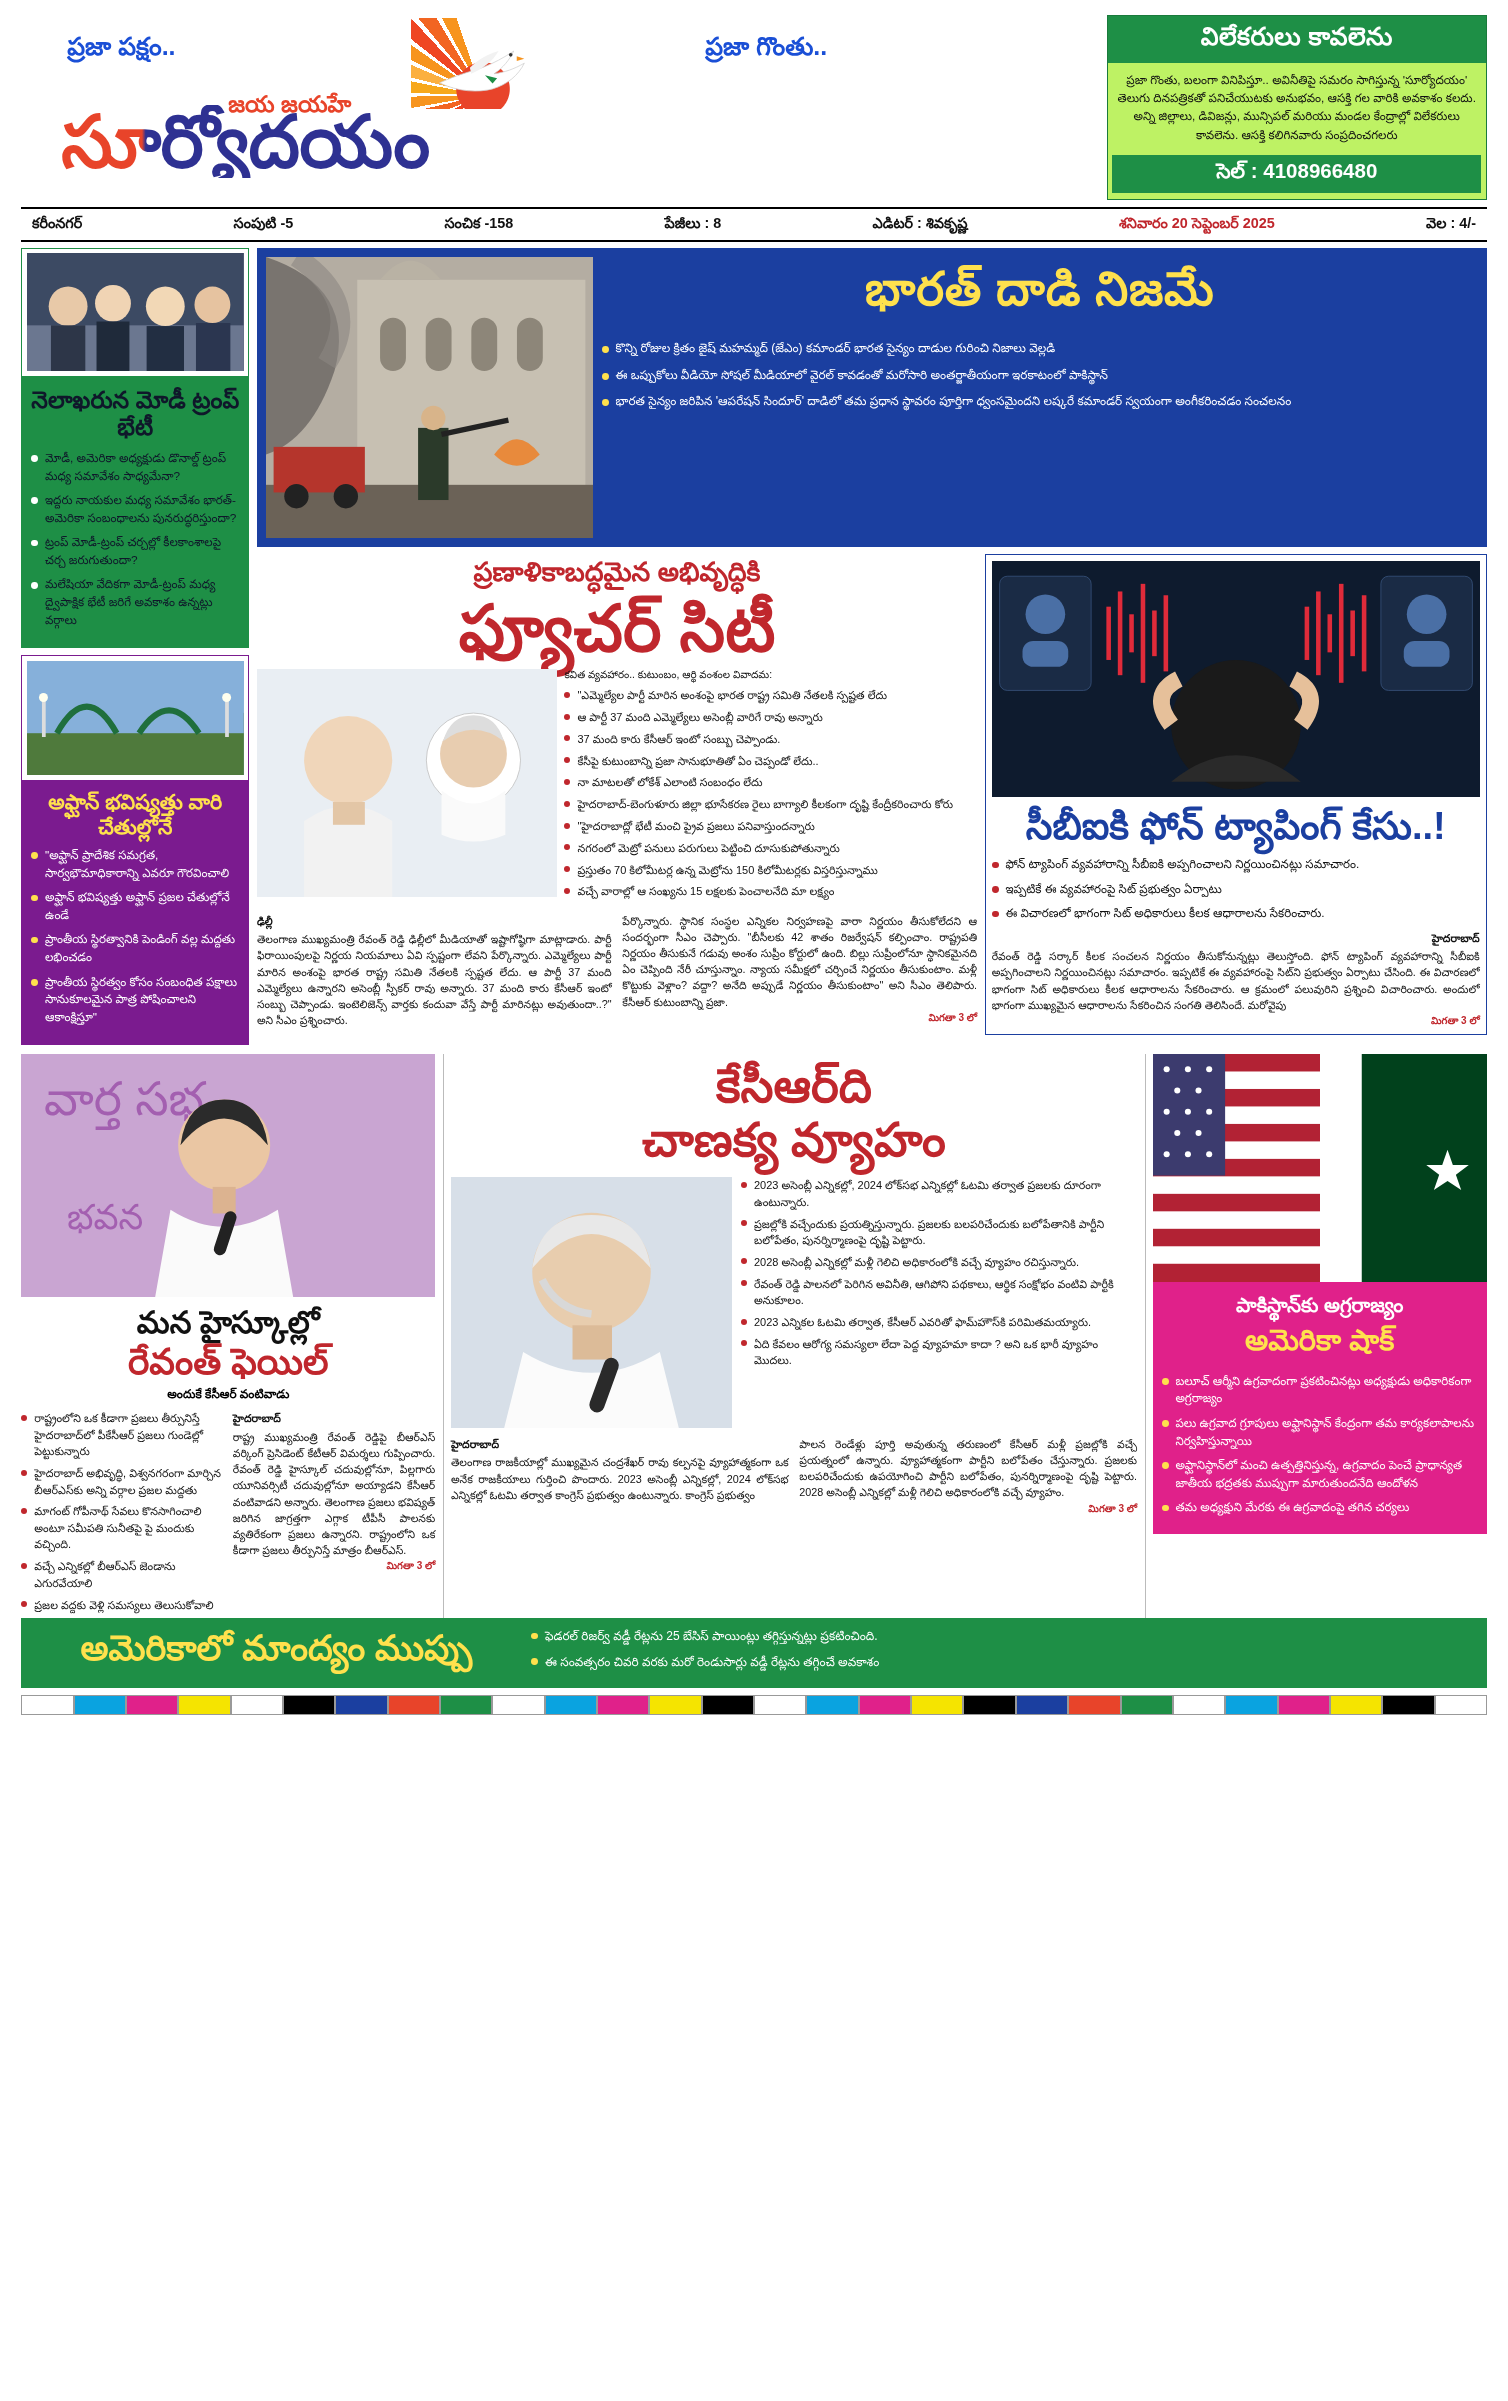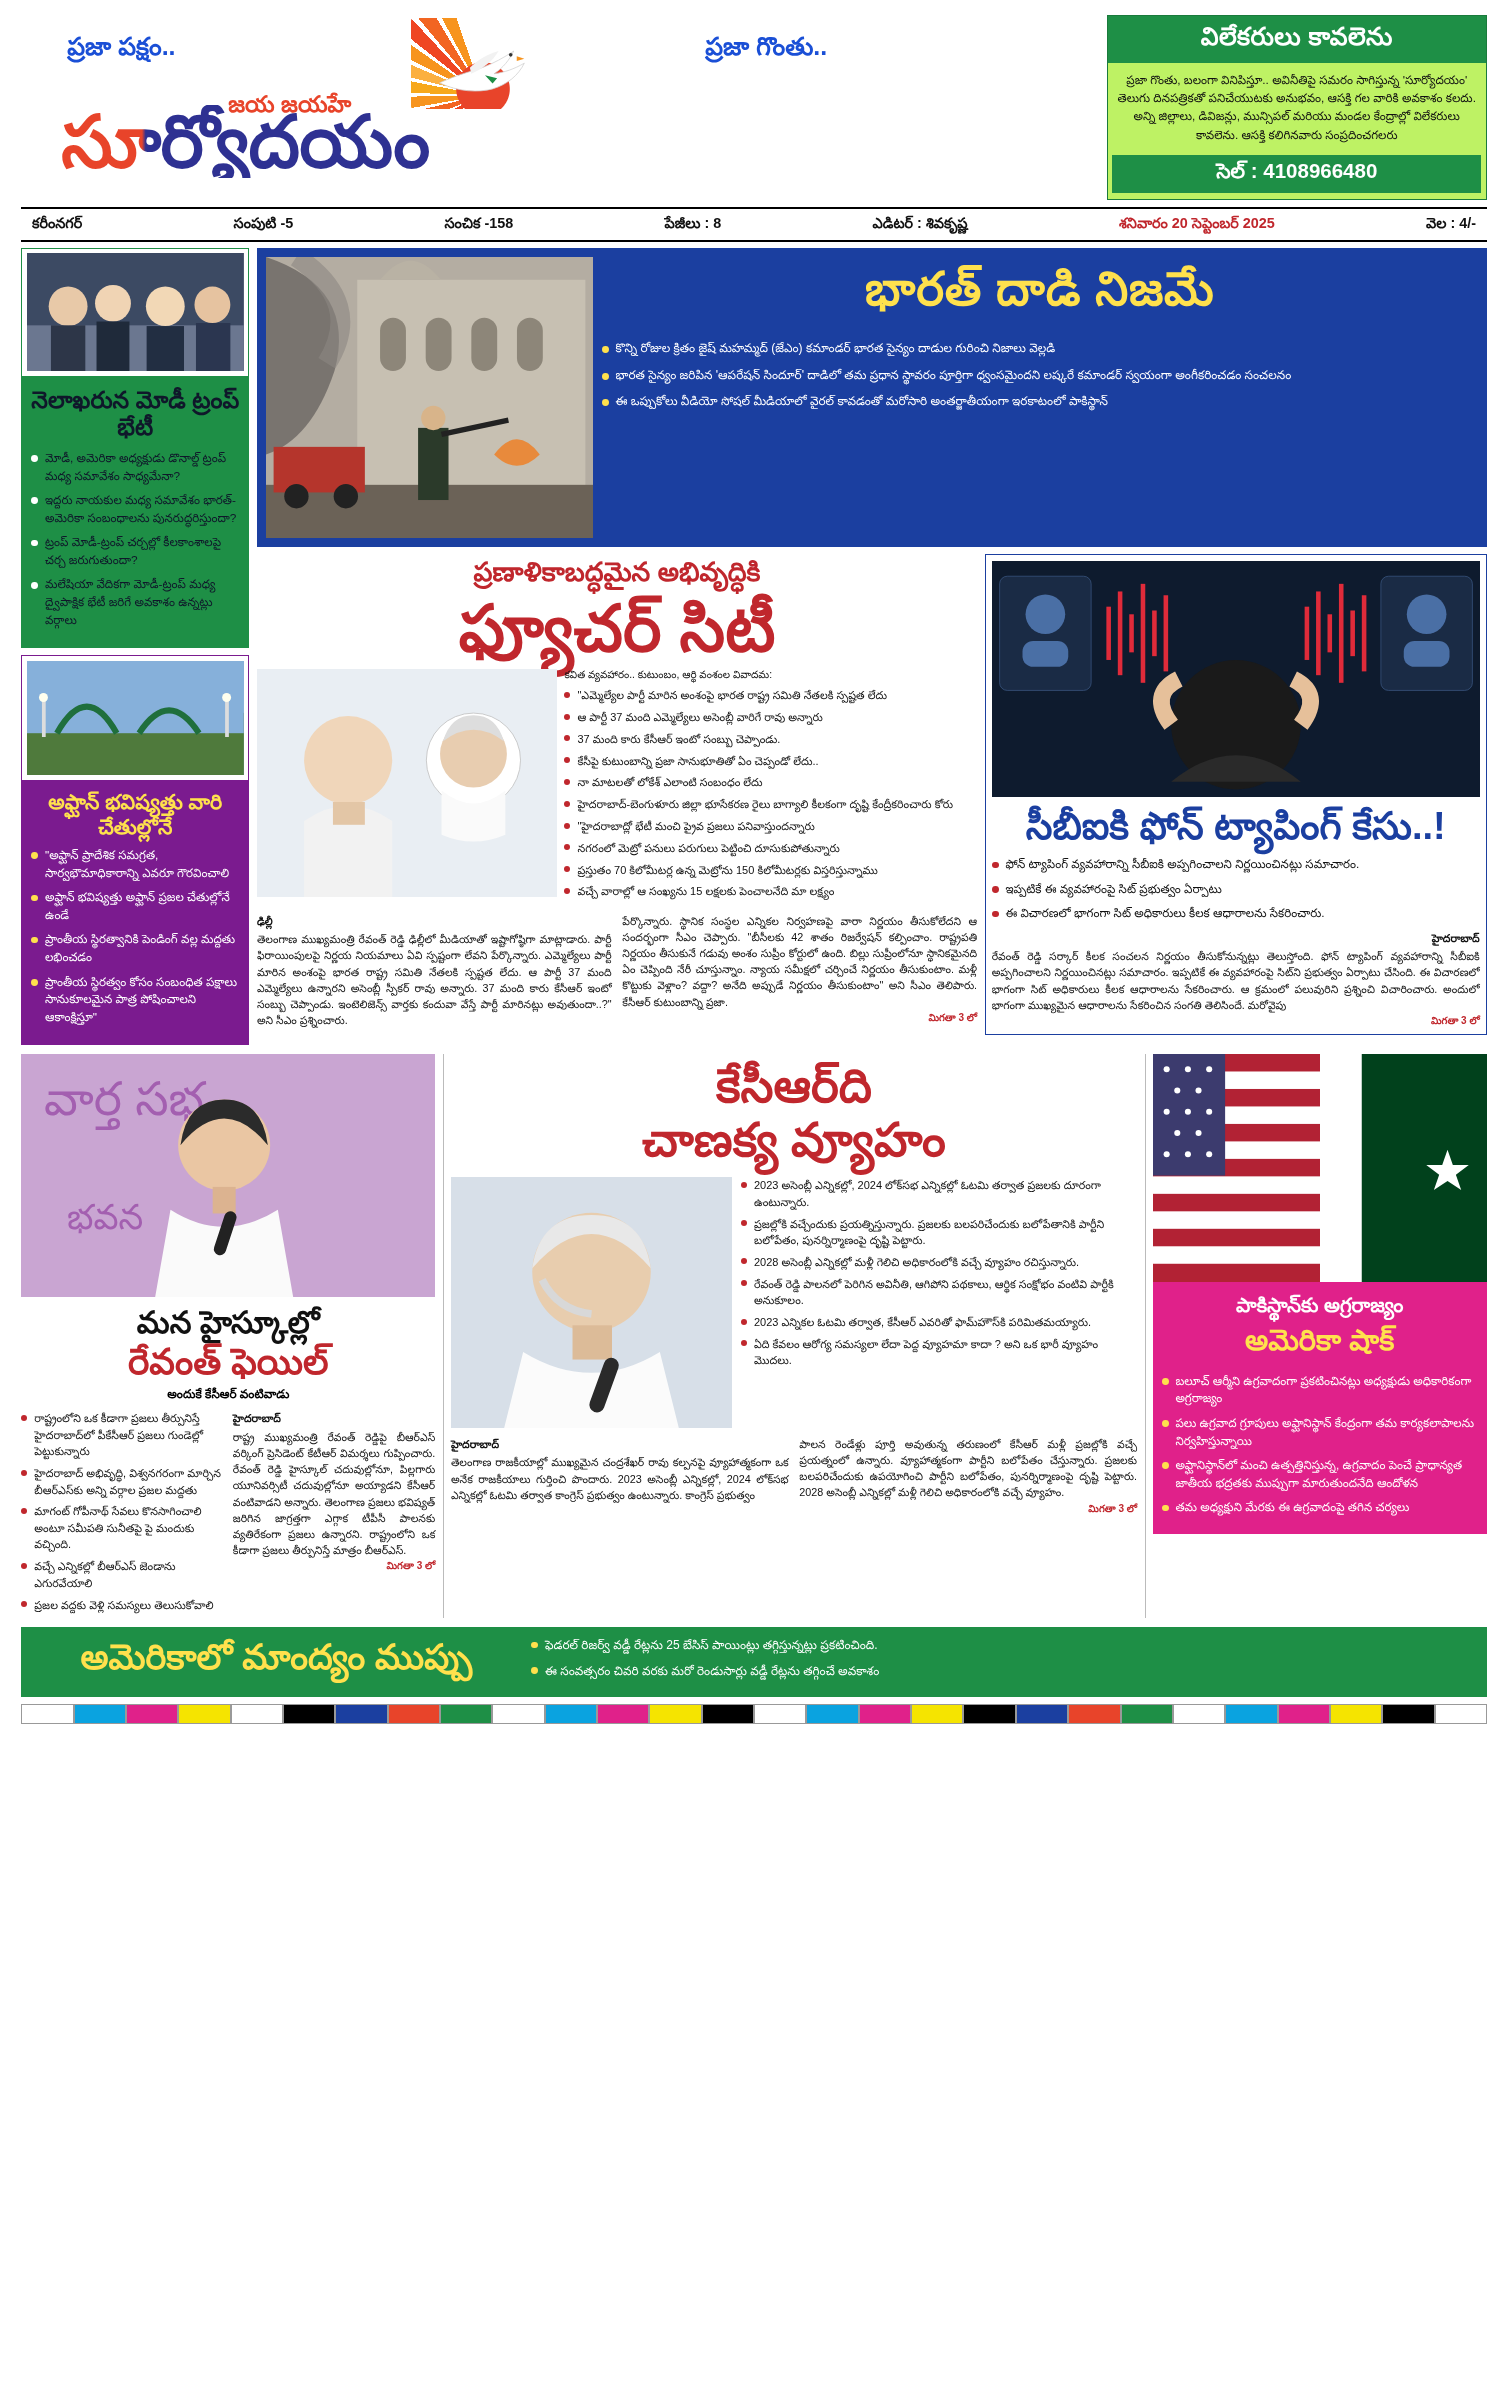--- a/index.html
+++ b/index.html
@@ -407,22 +407,22 @@
               <circle cx="105" cy="315" r="16" fill="#222"></circle>
             <rect x="200" y="225" width="40" height="95" fill="#2b3a2a"></rect>
             <circle cx="220" cy="212" r="16" fill="#d8b48a"></circle>
             <rect x="230" y="230" width="90" height="7" fill="#222" transform="rotate(-12 230 230)"></rect>
             <path d="M300 260 q30 -40 60 0 q-30 30 -60 0" fill="#f07c1e" opacity=".8"></path>
           </svg>
         </div>
         <div class="txt">
           <h1>భారత్ దాడి నిజమే</h1>
           <div class="bul">కొన్ని రోజుల క్రితం జైష్ మహమ్మద్ (జేఎం) కమాండర్ భారత సైన్యం దాడుల గురించి నిజాలు వెల్లడి</div>
+          <div class="bul">ఈ ఒప్పుకోలు వీడియో సోషల్ మీడియాలో వైరల్ కావడంతో మరోసారి అంతర్జాతీయంగా ఇరకాటంలో పాకిస్థాన్</div>
           <div class="bul">భారత సైన్యం జరిపిన 'ఆపరేషన్ సిందూర్' దాడిలో తమ ప్రధాన స్థావరం పూర్తిగా ధ్వంసమైందని లష్కరే కమాండర్ స్వయంగా అంగీకరించడం సంచలనం</div>
-          <div class="bul">ఈ ఒప్పుకోలు వీడియో సోషల్ మీడియాలో వైరల్ కావడంతో మరోసారి అంతర్జాతీయంగా ఇరకాటంలో పాకిస్థాన్</div>
         </div>
       </div>
 
       <div class="row" style="padding:0;">
 
         <div style="flex:1 1 auto;">
           <div class="fc-head-small">ప్రణాళికాబద్ధమైన అభివృద్ధికి</div>
           <div class="fc-head-big">ఫ్యూచర్ సిటీ</div>
 
           <div style="display:flex; gap:7.6px;">
@@ -629,21 +629,21 @@
         <h3>పాకిస్థాన్‌కు అగ్రరాజ్యం</h3>
         <h2>అమెరికా షాక్</h2>
         <div class="bul">బలూచ్ ఆర్మీని ఉగ్రవాదంగా ప్రకటించినట్లు అధ్యక్షుడు అధికారికంగా అగ్రరాజ్యం</div>
         <div class="bul">పలు ఉగ్రవాద గ్రూపులు అఫ్ఘానిస్థాన్ కేంద్రంగా తమ కార్యకలాపాలను నిర్వహిస్తున్నాయి</div>
         <div class="bul">అఫ్ఘానిస్థాన్‌లో మంచి ఉత్పత్తినిస్తున్న, ఉగ్రవాదం పెంచే ప్రాధాన్యత జాతీయ భద్రతకు ముప్పుగా మారుతుందనేది ఆందోళన</div>
         <div class="bul">తమ అధ్యక్షుని మేరకు ఈ ఉగ్రవాదంపై తగిన చర్యలు</div>
       </div>
     </div>
   </div>
 
-  <div class="row" style="margin-top:9px;justify-content:flex-end;">
+  <div class="row" style="margin-top:0;justify-content:flex-end;">
     <div class="green-strip" style="width:100%;">
       <h2>అమెరికాలో మాంద్యం ముప్పు</h2>
       <div class="bulls">
         <div class="bul">ఫెడరల్ రిజర్వ్ వడ్డీ రేట్లను 25 బేసిస్ పాయింట్లు తగ్గిస్తున్నట్లు ప్రకటించింది.</div>
         <div class="bul">ఈ సంవత్సరం చివరి వరకు మరో రెండుసార్లు వడ్డీ రేట్లను తగ్గించే అవకాశం</div>
       </div>
     </div>
   </div>
 
   <div class="colorbar">

